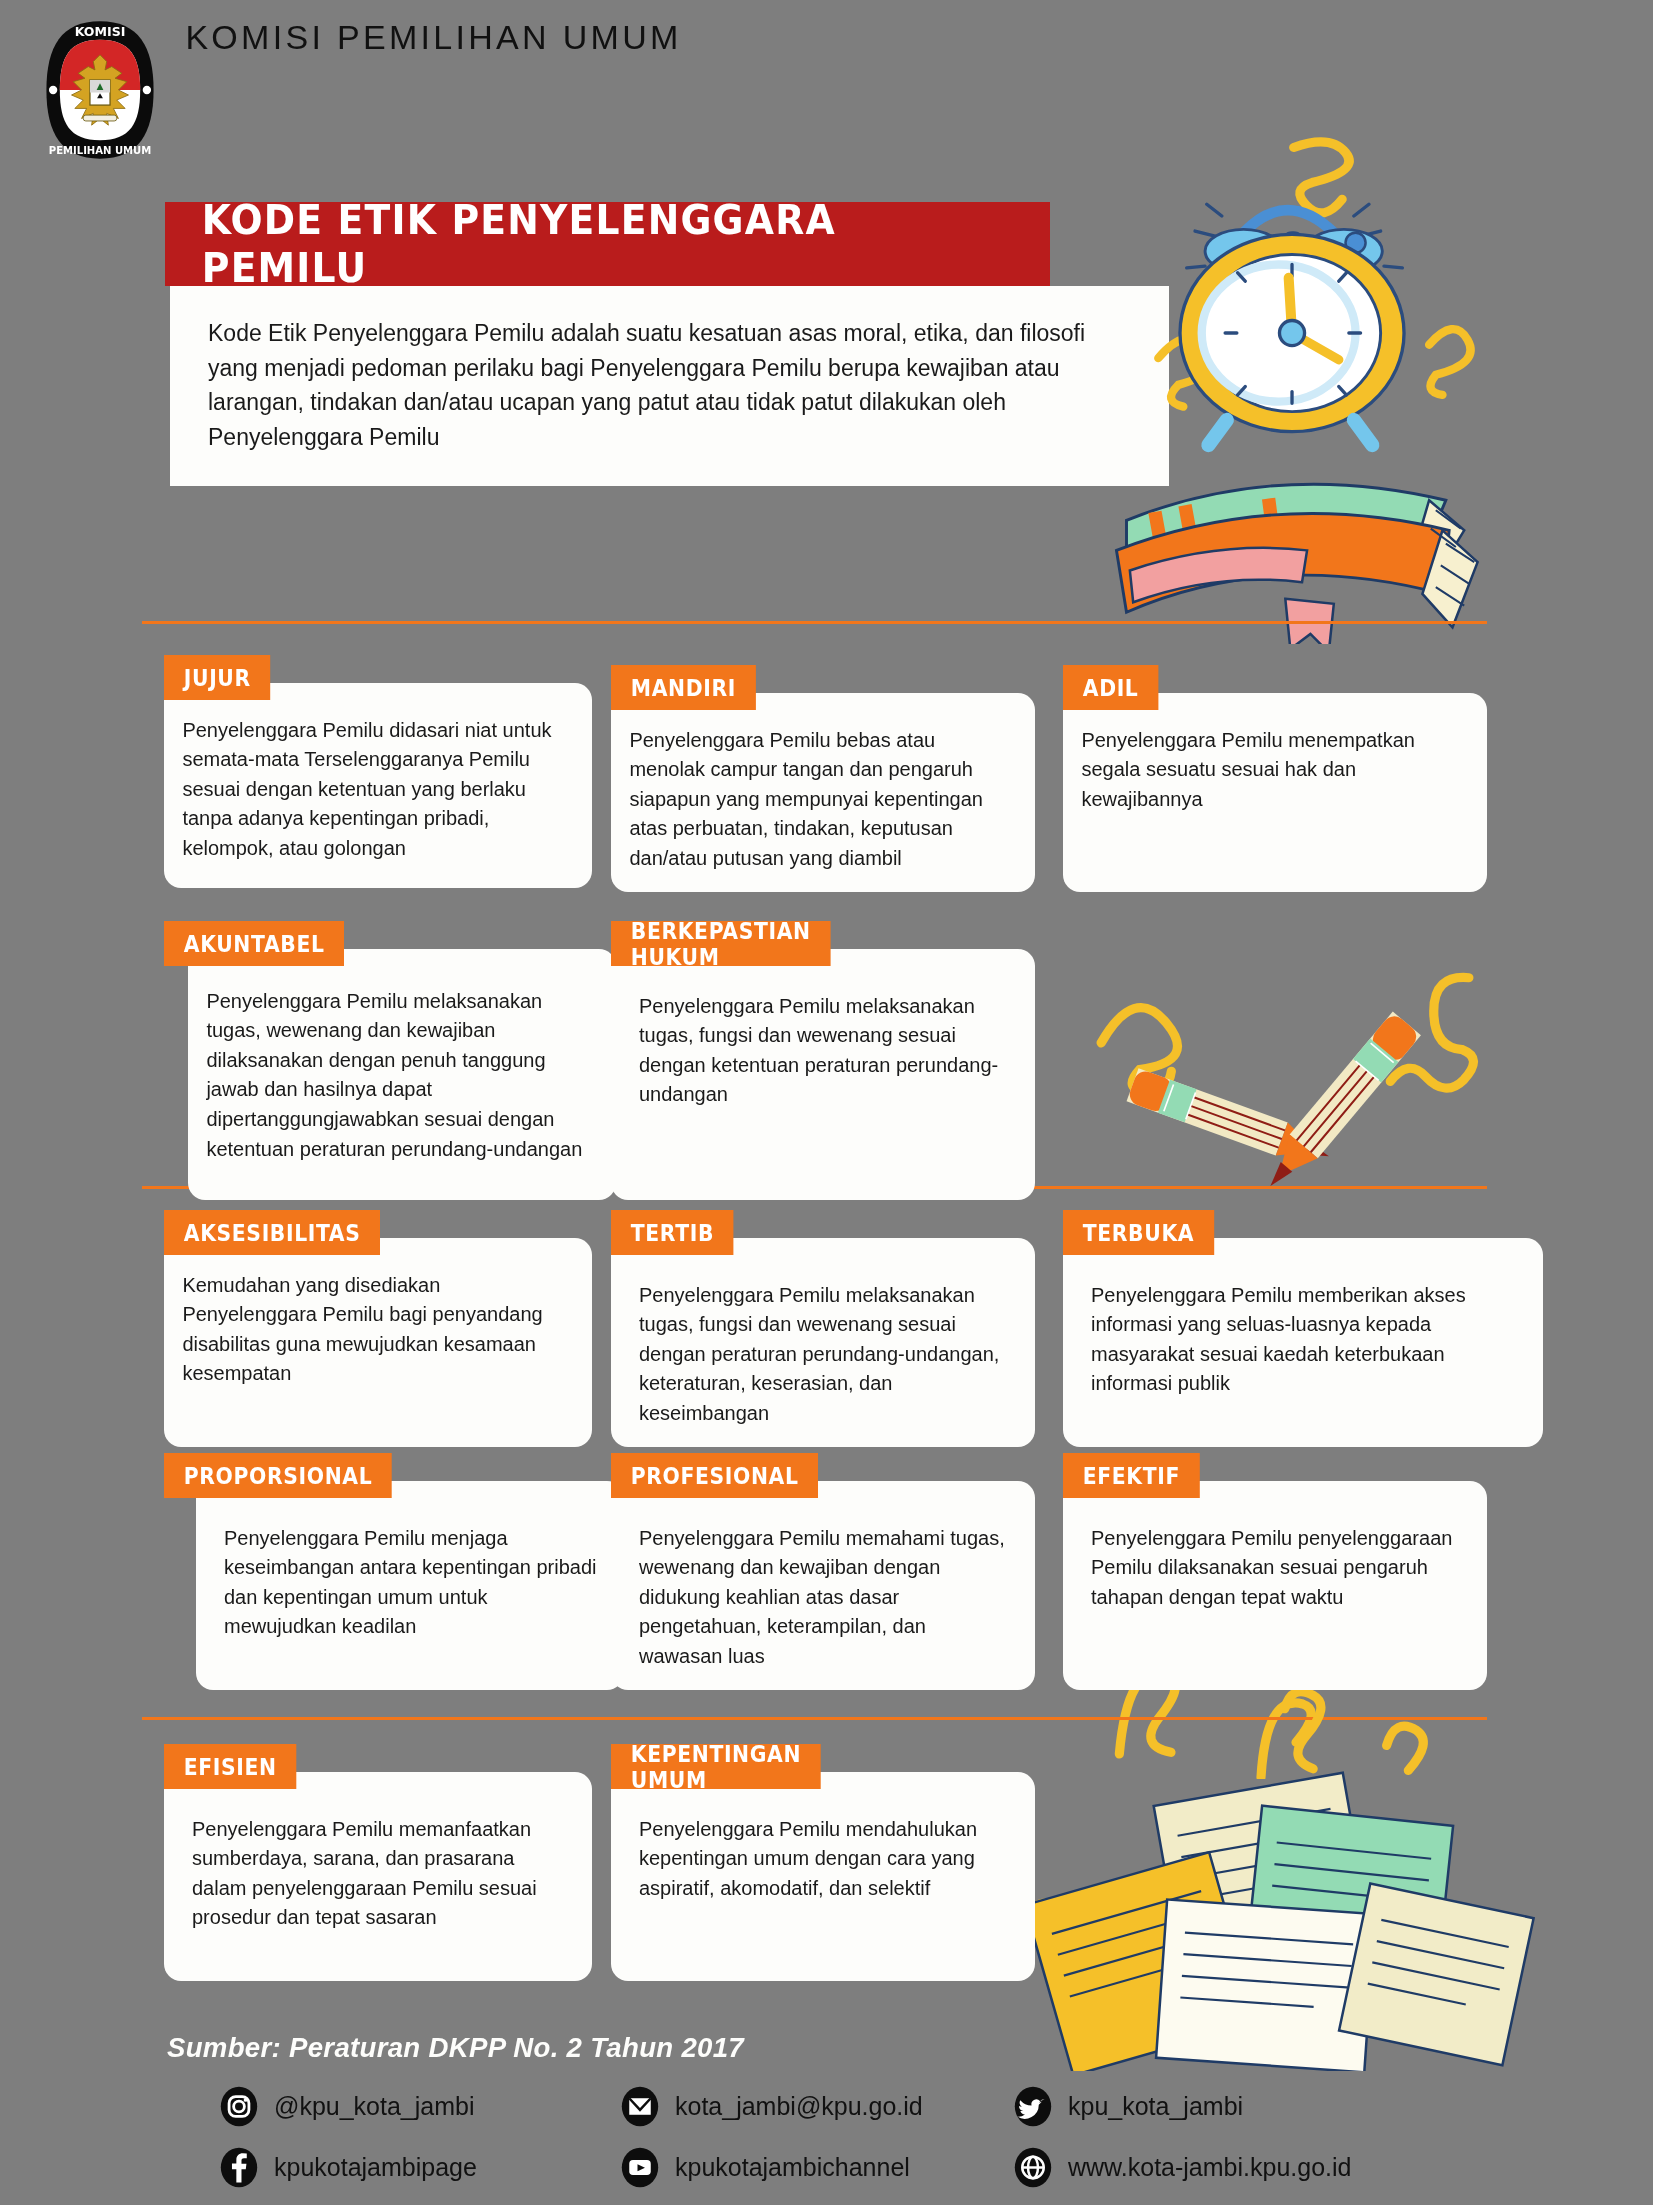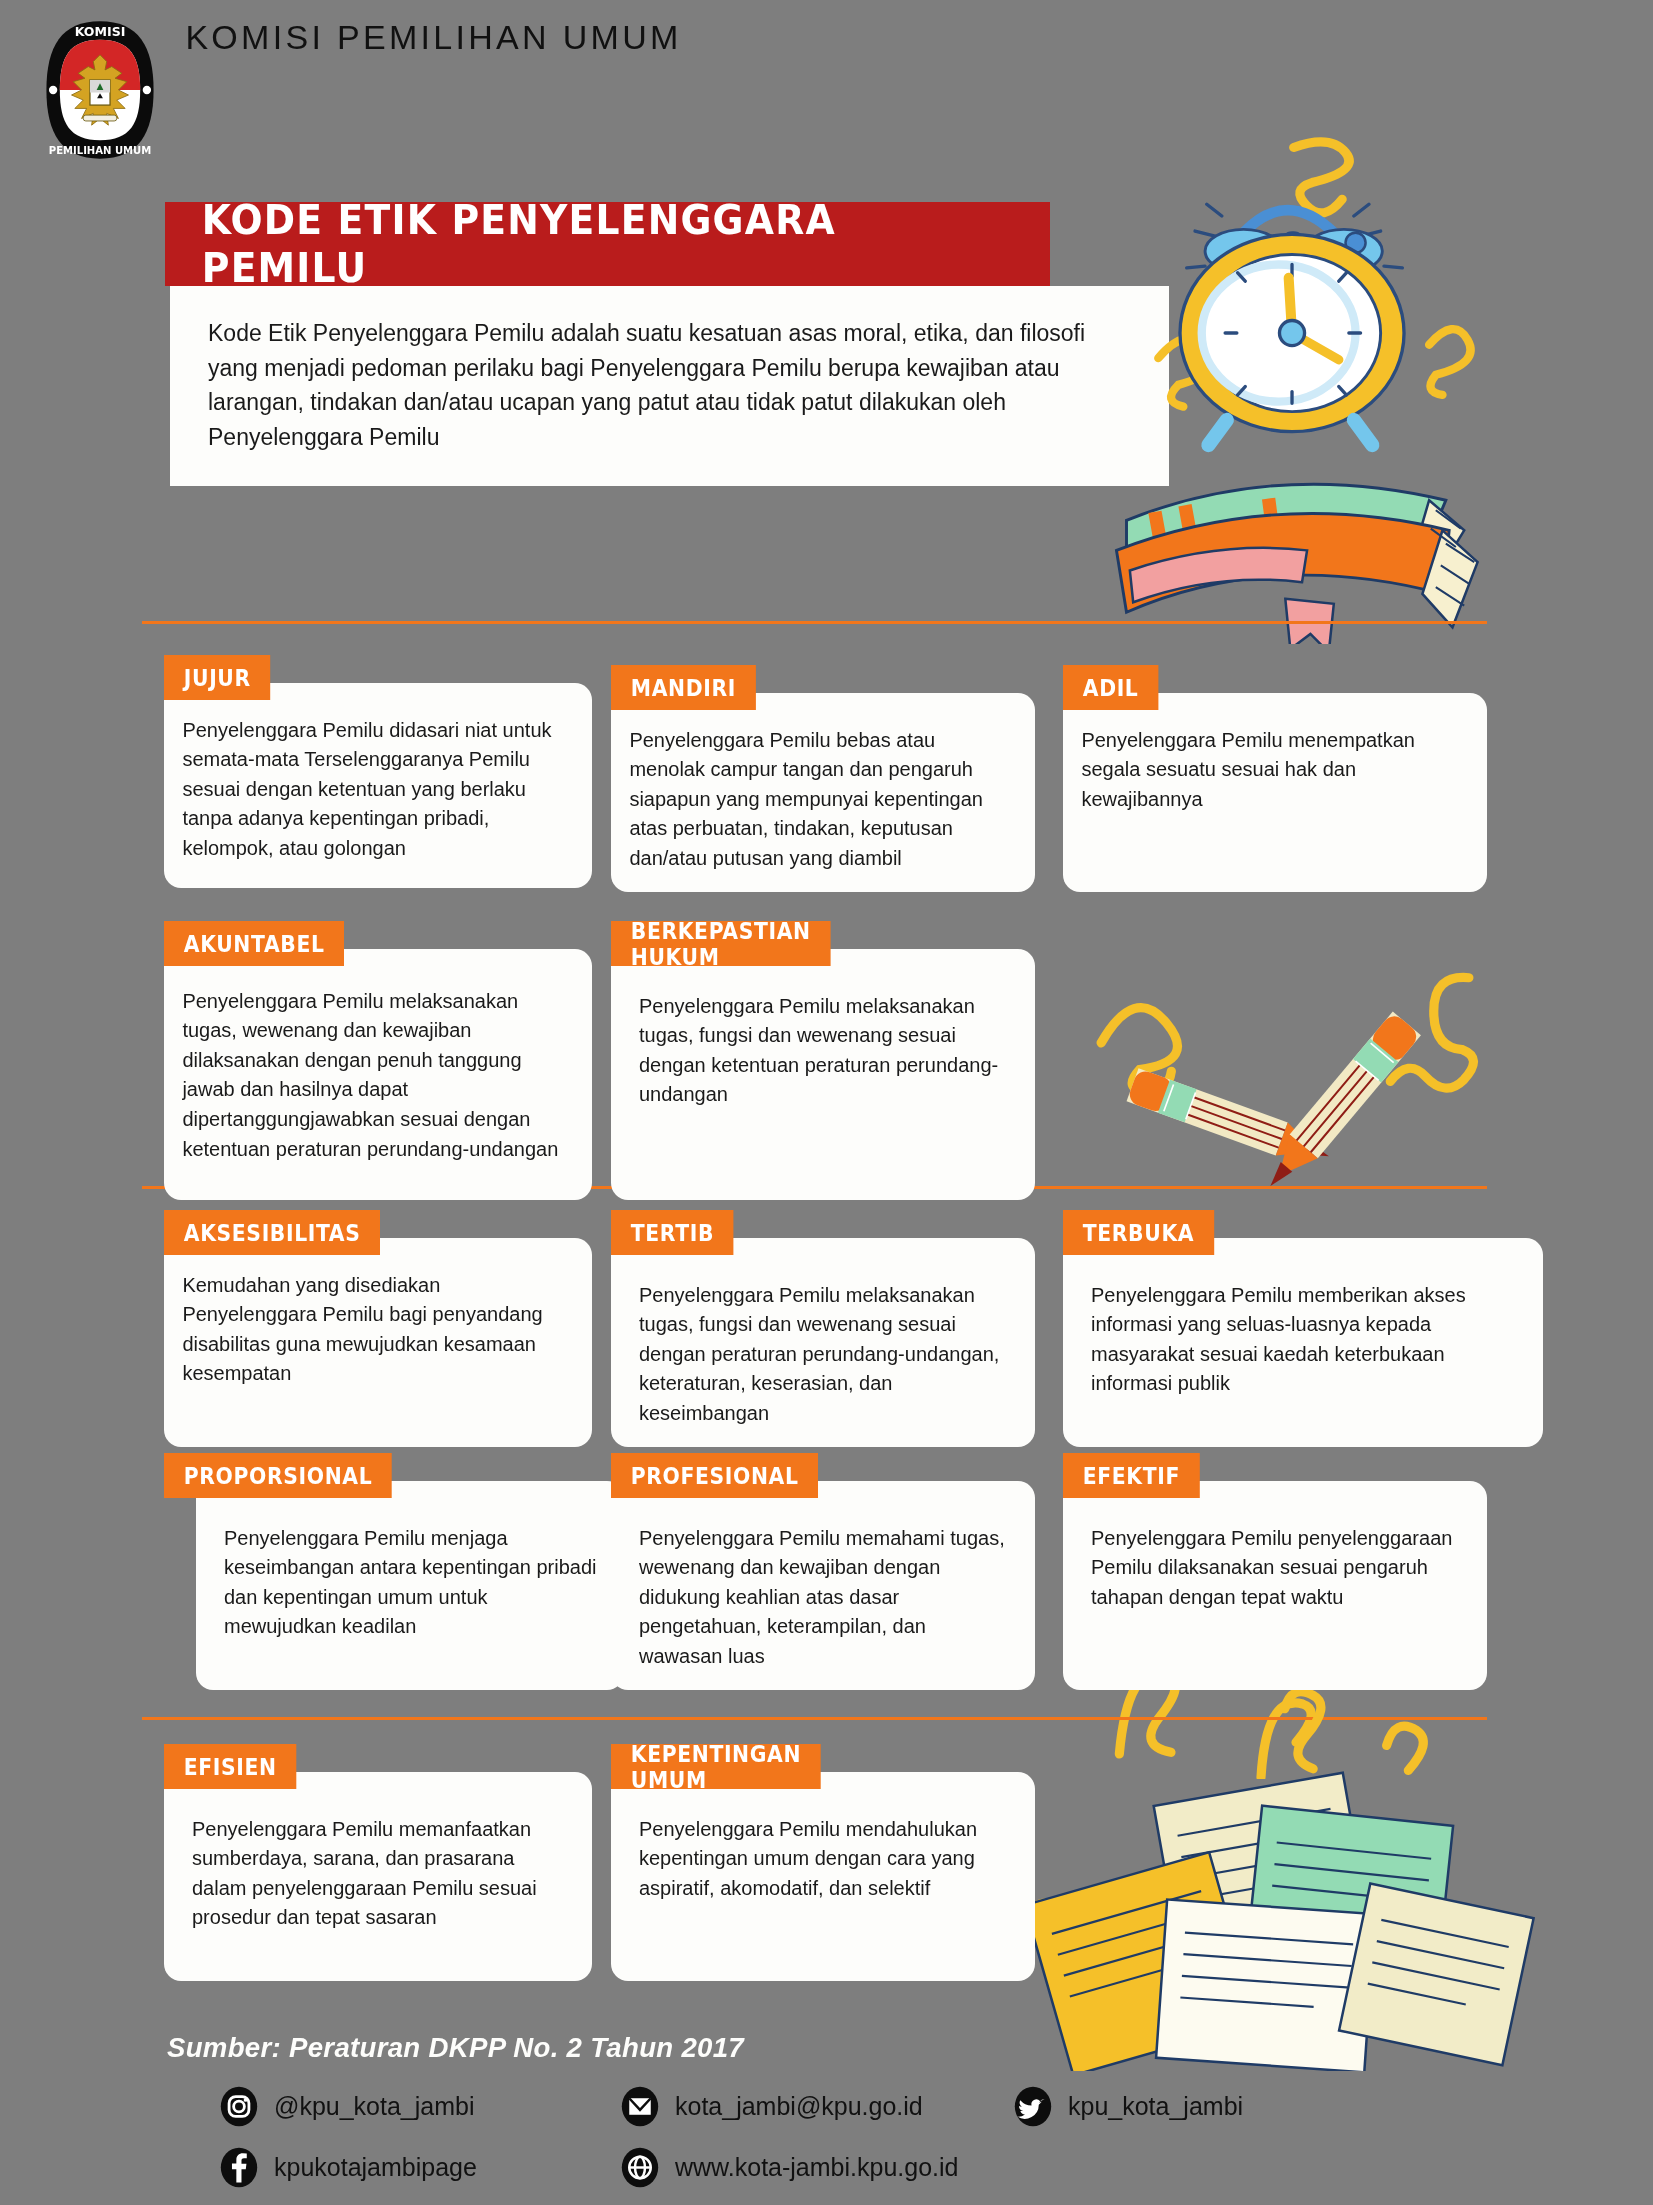--- a/index.html
+++ b/index.html
@@ -173,21 +173,21 @@
     <div class="card-tag">MANDIRI</div>
     <div class="card-body" style="width:424px; height:199px;">Penyelenggara Pemilu bebas atau menolak campur tangan dan pengaruh siapapun yang mempunyai kepentingan atas perbuatan, tindakan, keputusan dan/atau putusan yang diambil</div>
   </div>
   <div class="card" style="left:1063px; top:665px;">
     <div class="card-tag">ADIL</div>
     <div class="card-body" style="width:424px; height:199px;">Penyelenggara Pemilu menempatkan segala sesuatu sesuai hak dan kewajibannya</div>
   </div>
 
   <div class="card" style="left:164px; top:921px;">
     <div class="card-tag">AKUNTABEL</div>
-    <div class="card-body" style="width:428px; height:251px; padding-top:38px;">Penyelenggara Pemilu melaksanakan tugas, wewenang dan kewajiban dilaksanakan dengan penuh tanggung jawab dan hasilnya dapat dipertanggungjawabkan sesuai dengan ketentuan peraturan perundang-undangan</div>
+    <div class="card-body" style="width:428px; height:251px; padding-top:38px;margin-left:24px;">Penyelenggara Pemilu melaksanakan tugas, wewenang dan kewajiban dilaksanakan dengan penuh tanggung jawab dan hasilnya dapat dipertanggungjawabkan sesuai dengan ketentuan peraturan perundang-undangan</div>
   </div>
   <div class="card" style="left:611px; top:921px;">
     <div class="card-tag">BERKEPASTIAN HUKUM</div>
     <div class="card-body indent" style="width:424px; height:251px;">Penyelenggara Pemilu melaksanakan tugas, fungsi dan wewenang sesuai dengan ketentuan peraturan perundang-undangan</div>
   </div>
 
   <div class="illus" style="left:1076px; top:961px; width:418px; height:234px;">
     <svg width="418" height="234" viewBox="0 0 500 280">
       <g stroke="#f5c029" stroke-width="11" fill="none" stroke-linecap="round">
         <path d="M30 98 q40-70 78-24 t-32 56 q-22 24 10 26 q24 2 28-24"></path>
@@ -348,20 +348,30 @@
     <div class="contact-row">
       <div class="contact c0">
         <span class="ico">
           <svg width="40" height="43" viewBox="0 0 48 52">
               <ellipse cx="24" cy="26" rx="22" ry="24" fill="#0d0d0d"></ellipse>
               <path d="M27 44 V28 h5.2 l0.8-6.4 H27 v-3.8 c0-1.8 0.5-3 3.1-3 h3.3 V9 q-1.6-0.2-4.7-0.2 c-4.7 0-7.9 2.8-7.9 8 v4.4 h-5.3 V28 h5.3 v16 z" fill="#fff"></path>
             </svg>
         </span>
         <span class="txt">kpukotajambipage</span>
       </div>
+      <div class="contact c1">
+        <span class="ico">
+          <svg width="40" height="43" viewBox="0 0 48 52">
+              <ellipse cx="24" cy="26" rx="22" ry="24" fill="#0d0d0d"></ellipse>
+              <rect x="11" y="17" width="26" height="18" rx="4.5" fill="#fff"></rect>
+              <path d="M21 22 l9 4.2 l-9 4.2 z" fill="#0d0d0d"></path>
+            </svg>
+        </span>
+        <span class="txt">kpukotajambichannel</span>
+      </div>
       <div class="contact c2">
         <span class="ico">
           <svg width="40" height="43" viewBox="0 0 48 52">
               <ellipse cx="24" cy="26" rx="22" ry="24" fill="#0d0d0d"></ellipse>
               <circle cx="24" cy="26" r="13" fill="none" stroke="#fff" stroke-width="3"></circle>
               <ellipse cx="24" cy="26" rx="6" ry="13" fill="none" stroke="#fff" stroke-width="3"></ellipse>
               <path d="M11 26 h26" stroke="#fff" stroke-width="3"></path>
             </svg>
         </span>
         <span class="txt">www.kota-jambi.kpu.go.id</span>

